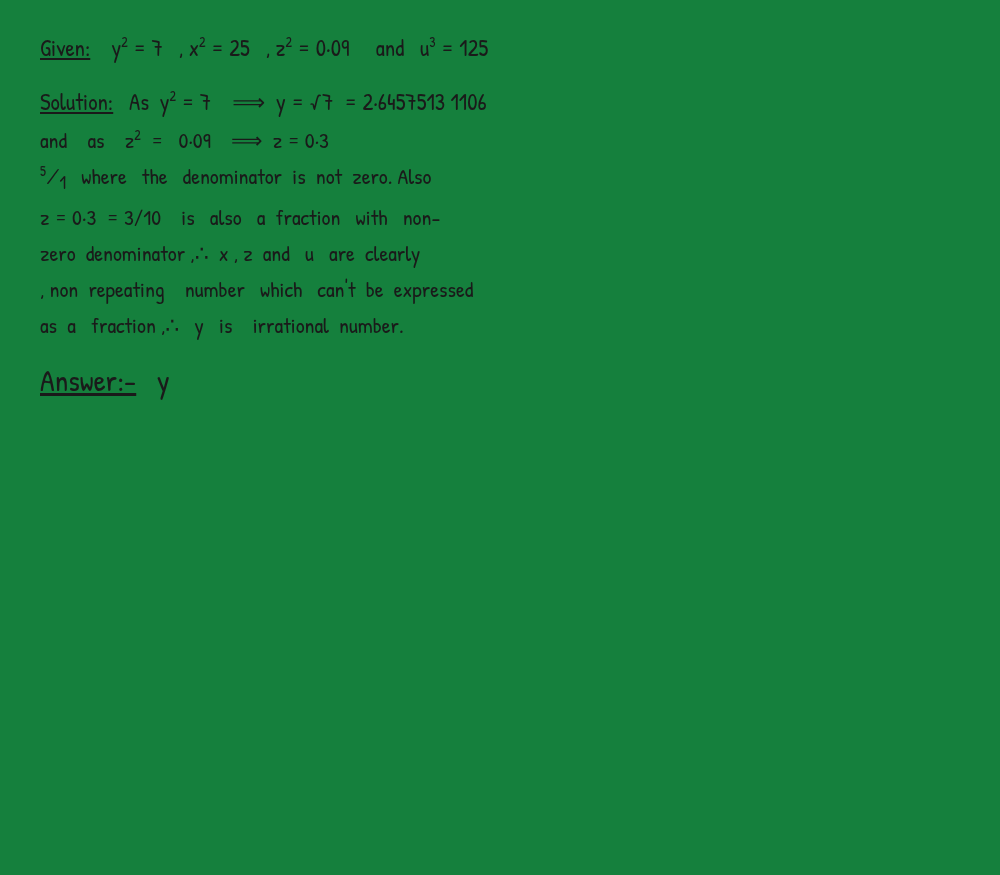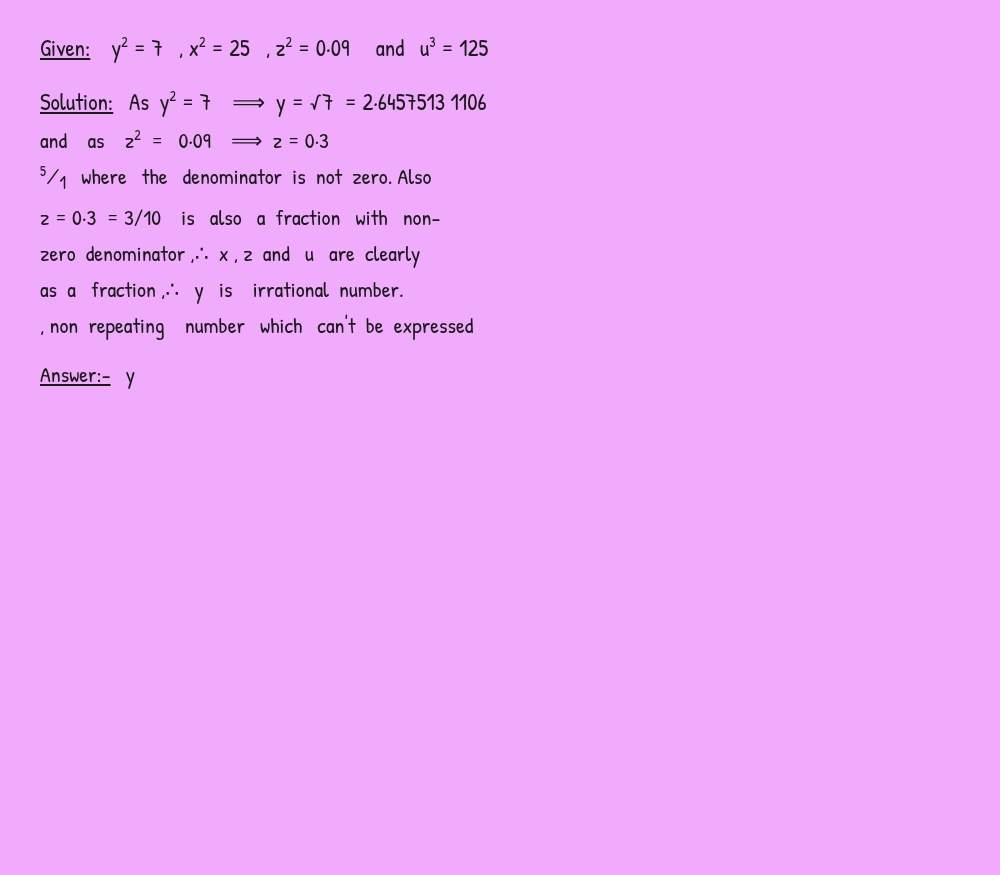--- a/index.html
+++ b/index.html
@@ -13,21 +13,21 @@
       height: 875px;
       background: #ffffff;
       font-family: 'Segoe UI', sans-serif;
       overflow: hidden;
       position: relative;
     }
 
     .page {
       width: 1000px;
       height: 875px;
-      background: #f0abfc;
+      background: #15803d;
       padding: 30px 40px;
       position: relative;
     }
 
     .math-content {
       font-family: 'Patrick Hand', 'Caveat', 'Comic Sans MS', cursive;
       font-size: 22px;
       line-height: 1.55;
       color: #1a1a1a;
       position: relative;
@@ -54,21 +54,21 @@
     }
 
     sup {
       font-size: 14px;
       vertical-align: super;
       line-height: 0;
     }
 
     .answer-section {
       margin-top: 14px;
-      font-size: 22px;
+      font-size: 30px;
     }
 
     .answer-underline {
       text-decoration: underline;
     }
   </style>
 </head>
 <body>
 
 <div class="page">
@@ -105,25 +105,25 @@
     <div class="line">
       z = 0·3 &nbsp;= 3/10 &nbsp;&nbsp;&nbsp;is &nbsp;&nbsp;also &nbsp;&nbsp;a &nbsp;fraction &nbsp;&nbsp;with &nbsp;&nbsp;non-
     </div>
 
     <div class="line">
       zero &nbsp;denominator ,∴ &nbsp;x , z &nbsp;and &nbsp;&nbsp;u &nbsp;&nbsp;are &nbsp;clearly
     </div>
 
 
     <div class="line">
-      as &nbsp;a &nbsp;&nbsp;fraction ,∴ &nbsp;&nbsp;y &nbsp;&nbsp;is &nbsp;&nbsp;&nbsp;irrational &nbsp;number.
+      , non &nbsp;repeating &nbsp;&nbsp;&nbsp;number &nbsp;&nbsp;which &nbsp;&nbsp;can't &nbsp;be &nbsp;expressed
     </div>
 
     <div class="line">
-      , non &nbsp;repeating &nbsp;&nbsp;&nbsp;number &nbsp;&nbsp;which &nbsp;&nbsp;can't &nbsp;be &nbsp;expressed
+      as &nbsp;a &nbsp;&nbsp;fraction ,∴ &nbsp;&nbsp;y &nbsp;&nbsp;is &nbsp;&nbsp;&nbsp;irrational &nbsp;number.
     </div>
 
     <div class="answer-section">
       <span class="answer-underline">Answer:-</span>
       &nbsp;
       <span>y</span>
     </div>
 
   </div>
 </div>

